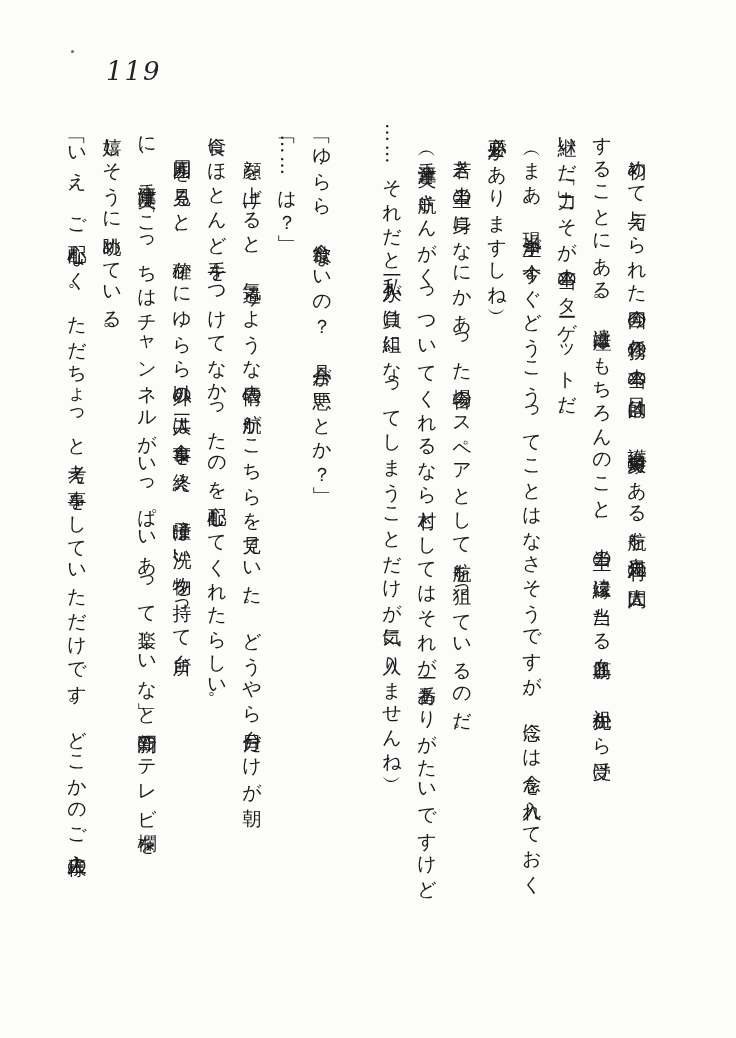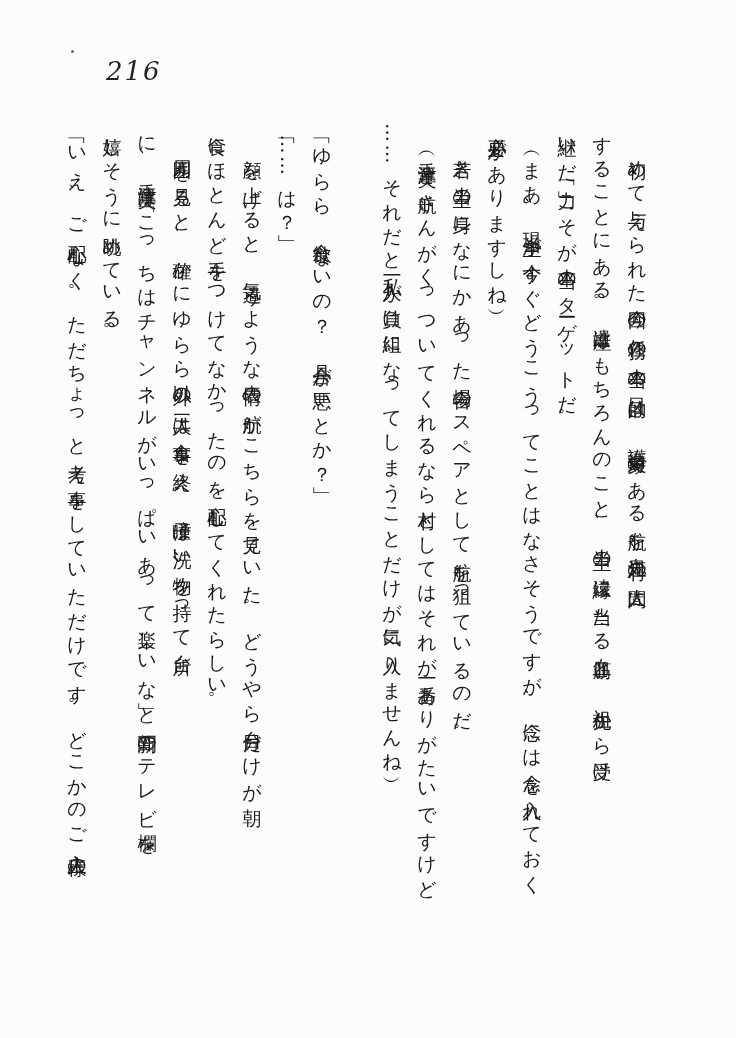--- a/index.html
+++ b/index.html
@@ -72,21 +72,21 @@
   .c16 { left: 95px;  }
   .c17 { left: 60px;  }
 </style>
 </head>
 <body style="background: rgb(252, 252, 250);">
 
 <div class="page">
 
   <div class="scan-speck"></div>
 
-  <div class="page-number">216</div>
+  <div class="page-number">119</div>
 
   <div class="col c1 ind1" style="color: rgb(27, 27, 27);">初めて与えられた今回の任務の本当の目的は、護衛対象である航を鬼江村の人間に</div>
   <div class="col c2" style="color: rgb(27, 27, 27);">することにある。遺産はもちろんのこと、当主の遠縁に当たる血筋と、祖先から受け</div>
   <div class="col c3" style="color: rgb(27, 27, 27);">継いだ「力」こそが本当のターゲットだ。</div>
   <div class="col c4 ind1" style="color: rgb(27, 27, 27);">（まあ、現当主が今すぐどうこうってことはなさそうですが、念には念を入れておく</div>
   <div class="col c5" style="color: rgb(27, 27, 27);">必要がありますしね）</div>
   <div class="col c6 ind1" style="color: rgb(27, 27, 27);">若き当主の身になにかあった場合のスペアとして航を狙っているのだ。</div>
   <div class="col c7 ind1" style="color: rgb(27, 27, 27);">（香津美と航さんがくっついてくれるなら村としてはそれが一番ありがたいですけど</div>
   <div class="col c8" style="color: rgb(27, 27, 27);">……それだと私一人が負け組になってしまうことだけが気に入りませんね）</div>
   <div class="col c9" style="color: rgb(27, 27, 27);"></div>

